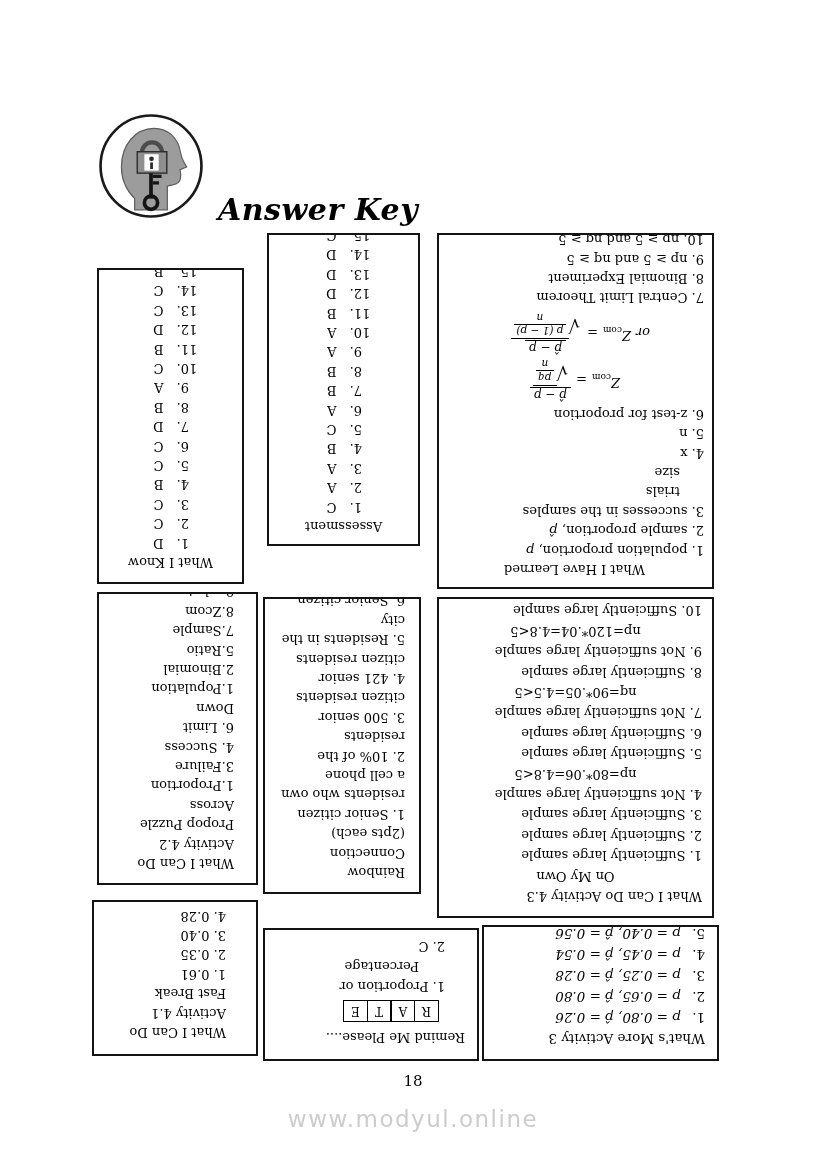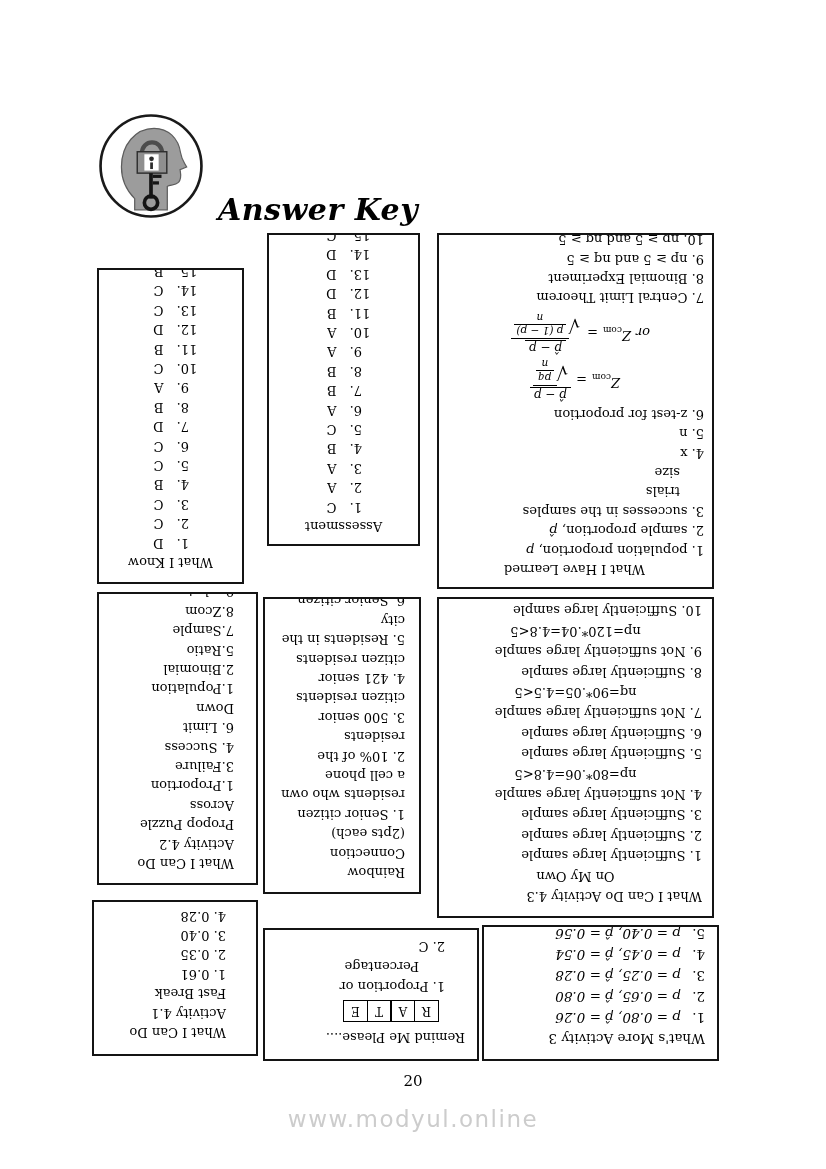--- a/index.html
+++ b/index.html
@@ -389,16 +389,16 @@
           <span class="it">p = 0.45, p̂ = 0.54</span>
         </div>
           <div class="wm-row">
           <span class="wm-n">5.</span>
           <span class="it">p = 0.40, p̂ = 0.56</span>
         </div>
         </div>
     </div>
   </section>
 
-  <div class="page-num">20</div>
+  <div class="page-num">18</div>
   <div class="watermark">www.modyul.online</div>
 
 </div>
 
 </body></html>

